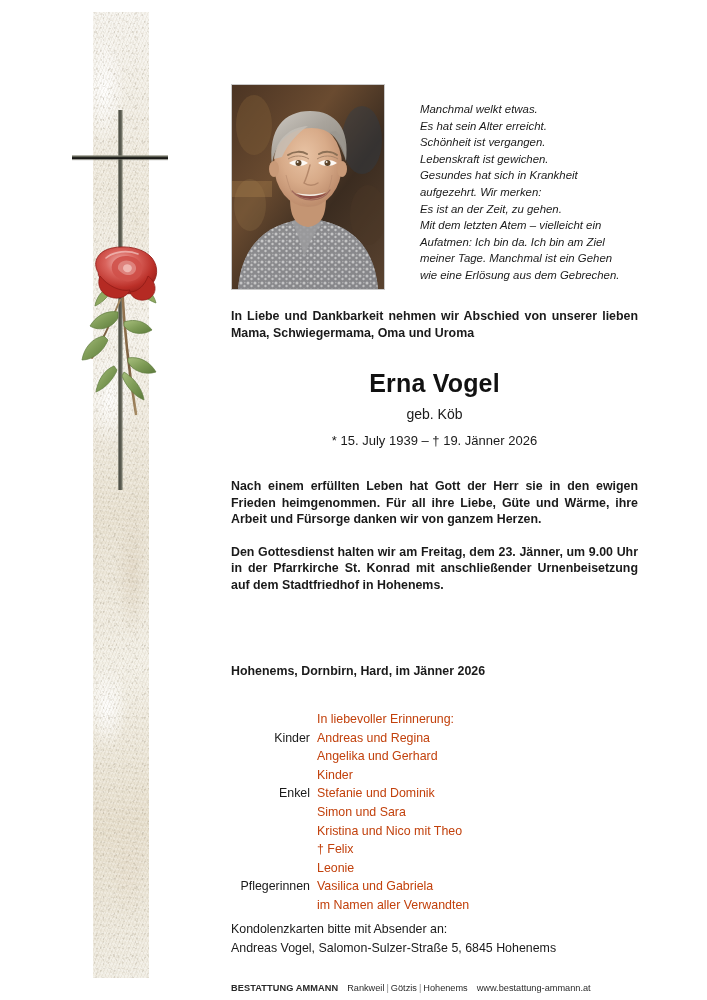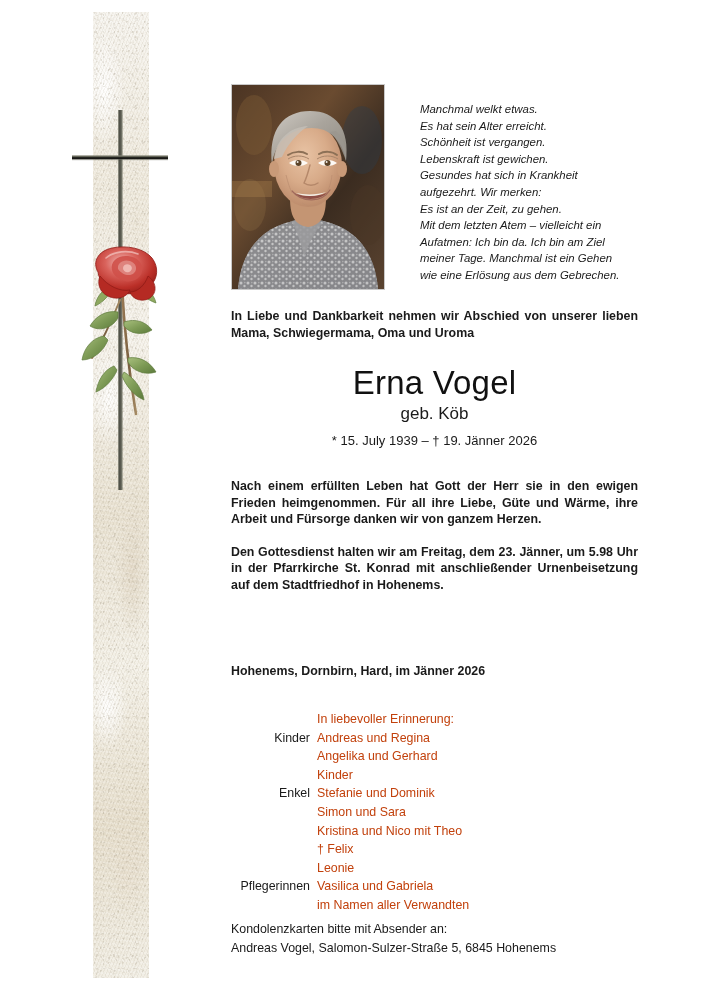--- a/index.html
+++ b/index.html
@@ -148,28 +148,28 @@
   }
 
   #name-block {
     position: absolute;
     left: 0;
     top: 352px;
     width: 407px;
     text-align: center;
   }
   #name {
-    font-size: 33px;
+    font-size: 25px;
     line-height: 38px;
-    font-weight: 400;
+    font-weight: 700;
     letter-spacing: 0.2px;
     color: #111111;
   }
   #maiden {
-    font-size: 17px;
+    font-size: 14px;
     line-height: 20px;
     margin-top: 2px;
     color: #1a1a1a;
   }
   #dates {
     font-size: 13px;
     line-height: 20px;
     margin-top: 7px;
     color: #1a1a1a;
   }
@@ -425,21 +425,21 @@
     <div id="intro" class="para">In Liebe und Dankbarkeit nehmen wir Abschied von unserer lieben Mama, Schwiegermama, Oma und Uroma</div>
 
     <div id="name-block">
       <div id="name">Erna Vogel</div>
       <div id="maiden">geb. Köb</div>
       <div id="dates">* 15. July 1939  –  † 19. Jänner 2026</div>
     </div>
 
     <div id="body-paras">
       <div class="para">Nach einem erfüllten Leben hat Gott der Herr sie in den ewigen Frieden heimgenommen. Für all ihre Liebe, Güte und Wärme, ihre Arbeit und Fürsorge danken wir von ganzem Herzen.</div>
-      <div class="para">Den Gottesdienst halten wir am Freitag, dem 23. Jänner, um 5.98 Uhr in der Pfarrkirche St. Konrad mit anschließender Urnenbeisetzung auf dem Stadtfriedhof in Hohenems.</div>
+      <div class="para">Den Gottesdienst halten wir am Freitag, dem 23. Jänner, um 9.00 Uhr in der Pfarrkirche St. Konrad mit anschließender Urnenbeisetzung auf dem Stadtfriedhof in Hohenems.</div>
     </div>
 
     <div id="place-date" class="para para-left">Hohenems, Dornbirn, Hard, im Jänner 2026</div>
 
     <div id="family">
       <div class="fam-row">
         <span class="fam-label"></span>
         <span class="fam-value">In liebevoller Erinnerung:</span>
       </div>
       <div class="fam-row">
@@ -482,15 +482,18 @@
         <span class="fam-label"></span>
         <span class="fam-value">im Namen aller Verwandten</span>
       </div>
     </div>
 
     <div id="condolence">
       <div>Kondolenzkarten bitte mit Absender an:</div>
       <div>Andreas Vogel, Salomon-Sulzer-Straße 5, 6845 Hohenems</div>
     </div>
 
+    <div id="footer">
+      <span id="footer-brand">BESTATTUNG AMMANN</span><span id="footer-towns"><span>Rankweil</span><span class="sep">|</span><span>Götzis</span><span class="sep">|</span><span>Hohenems</span></span><span id="footer-url">www.bestattung-ammann.at</span>
+    </div>
 
   </div>
 </div>
 
 </body></html>

